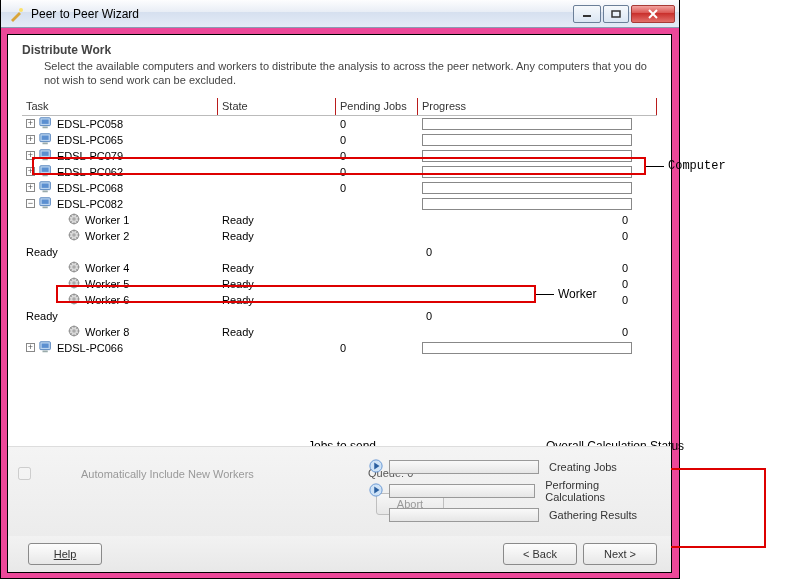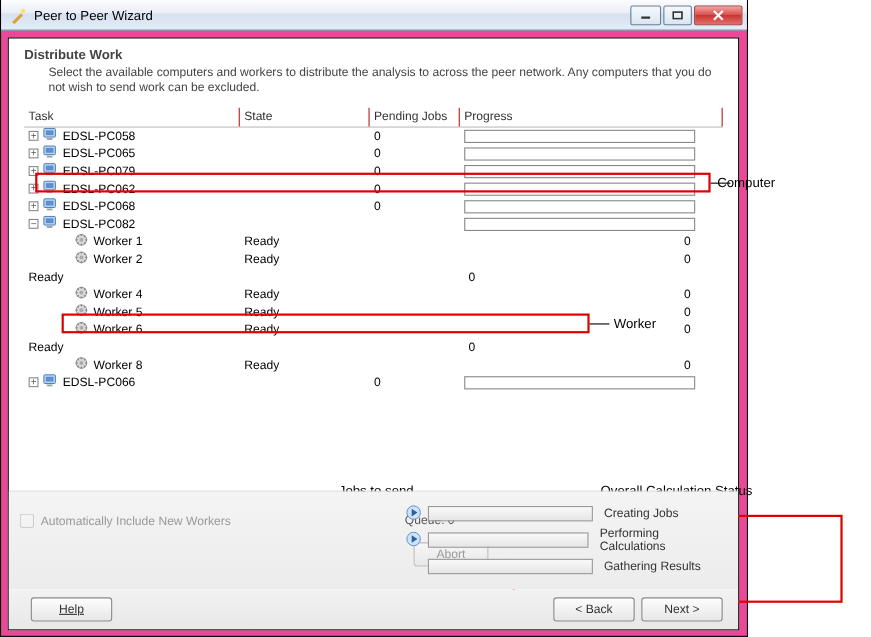--- a/index.html
+++ b/index.html
@@ -47,21 +47,21 @@
 .pbar { width: 210px; height: 12px; border: 1px solid #888; background: #fff; }
 .pnum { width: 210px; text-align: right; padding-right: 4px; color: #000; }
 
 .callout-box { position: absolute; border: 2px solid #d00; pointer-events: none; }
 .callout-label { position: absolute; font-size: 12px; color: #000; white-space: nowrap; }
 .callout-line { position: absolute; background: #000; height: 1px; }
 .callout-vline { position: absolute; background: #000; width: 1px; }
 .callout-arrow-d { position: absolute; width: 0; height: 0; border-left: 4px solid transparent; border-right: 4px solid transparent; border-top: 8px solid #000; }
 
 .bottom { position: absolute; left: 0; right: 0; bottom: 36px; height: 90px; background: linear-gradient(#f4f4f4, #ececec); border-top: 1px solid #ddd; }
-.chkrow { position: absolute; left: 10px; top: 20px; display: flex; align-items: center; }
+.chkrow { position: absolute; left: 10px; top: 20px; display: flex; align-items: center; gap: 44px; }
 .chkrow input { margin-right: 6px; }
 .chkrow label { color: #999; font-size: 11px; }
 
 .queue { position: absolute; left: 360px; top: 20px; font-size: 11px; color: #555; }
 
 .abortbtn { position: absolute; left: 368px; top: 46px; width: 68px; height: 22px; border: 1px solid #bfbfbf; border-radius: 3px; background: linear-gradient(#f7f7f7,#e7e7e7); color: #9a9a9a; display: flex; align-items: center; justify-content: center; font-size: 11px; }
 
 .status { position: absolute; right: 12px; top: 8px; width: 290px; }
 .statrow { display: flex; align-items: center; height: 24px; }
 .statrow .play { width: 14px; height: 14px; margin-right: 6px; }
@@ -341,21 +341,21 @@
             <div class="cell pending">0</div>
             <div class="cell progress">
               <div class="pbar"></div>
             </div>
           </div>
         </div>
     </div>
 
     <div class="callout-box" style="left:24px; top:122px; width:614px; height:18px;"></div>
     <div class="callout-line" style="left:638px; top:131px; width:18px;"></div>
-    <div class="callout-label" style="left:644px; top:124px;">Computer</div>
+    <div class="callout-label" style="left:660px; top:124px;font-family:Liberation Mono, monospace;">Computer</div>
 
     <div class="callout-box" style="left:48px; top:250px; width:480px; height:18px;"></div>
     <div class="callout-line" style="left:528px; top:259px; width:18px;"></div>
     <div class="callout-label" style="left:550px; top:252px;">Worker</div>
 
     <div class="callout-box" style="left:12px; top:444px; width:182px; height:20px;"></div>
     <div class="callout-label" style="left:14px; top:474px;">What happens to new workers</div>
 
     <div class="callout-box" style="left:354px; top:444px; width:58px; height:20px;"></div>
     <div class="callout-label" style="left:300px; top:404px;">Jobs to send</div>

